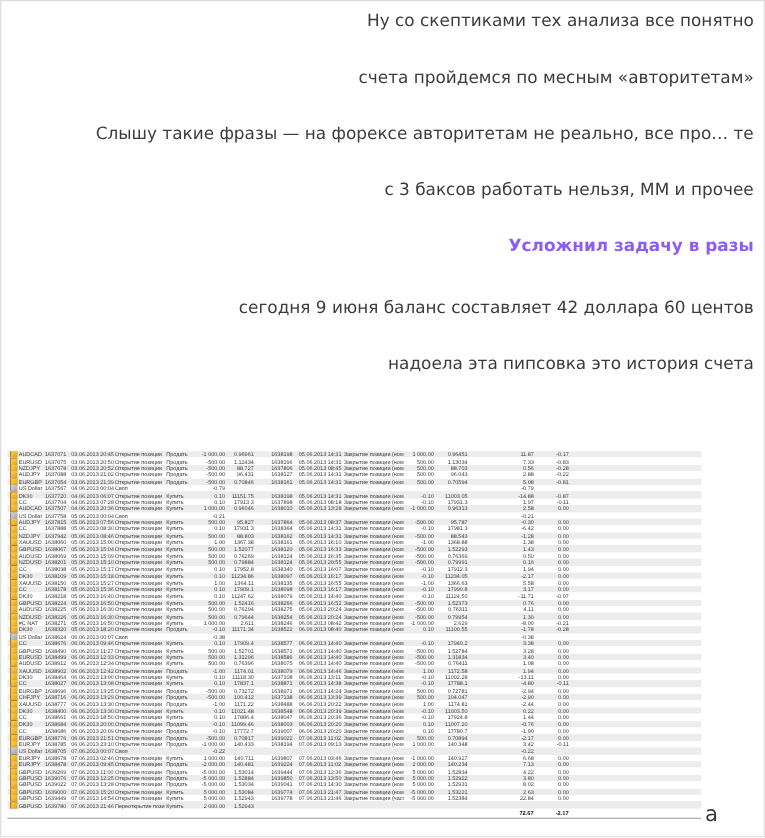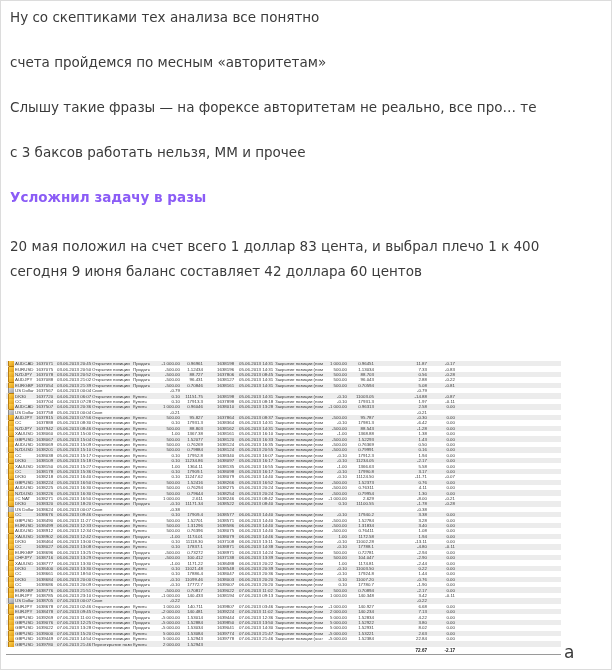--- a/index.html
+++ b/index.html
@@ -10,21 +10,21 @@
     background:#ffffff;
     border:1px solid #dcdcdc;
     overflow:hidden;
     font-family:"DejaVu Sans", sans-serif;
   }
   
   .post{
     position:absolute; left:0; top:0; width:612px;
     padding:8px 10px 0 9px; box-sizing:border-box;
     color:#3b3b3b;
-    font-size:13.5px; line-height:17px;
+    font-size:13.5px; line-height:17px;text-align:right;
   }
   .post p{margin:0 0 28px 0;}
   .post p.tight{margin-bottom:8px;}
   .post p.head{font-weight:bold; margin-bottom:32px; color:#8b5cf6;}
   
   .tbl{
     position:absolute; left:5px; top:360px; width:555px;
     border-bottom:1px solid #9a9a9a;
     background:#ffffff;
     font-family:"Liberation Sans", sans-serif;
@@ -83,22 +83,22 @@
 <body>
 
 <div class="page">
 
   <div class="post">
     <p>Ну со скептиками тех анализа все понятно</p>
     <p>счета пройдемся по месным «авторитетам»</p>
     <p>Слышу такие фразы — на форексе авторитетам не реально, все про… те</p>
     <p>с 3 баксов работать нельзя,  ММ и прочее</p>
     <p class="head">Усложнил задачу в разы</p>
-    <p class="tight">20 мая положил на счет всего 1 доллар 83 цента, и выбрал плечо 1 к 400</p>
     <p>сегодня 9 июня баланс составляет 42 доллара 60 центов</p>
+    <p>надоела эта пипсовка это история счета</p>
   </div>
 
   <div class="tbl">
     <div id="rows">
         <div class="trow">
           <span class="c c-icon">
             <i class="ic ic-trade"></i>
           </span>
           <span class="c c-sym">AUDCAD</span>
           <span class="c c-ticket">1637071</span>

